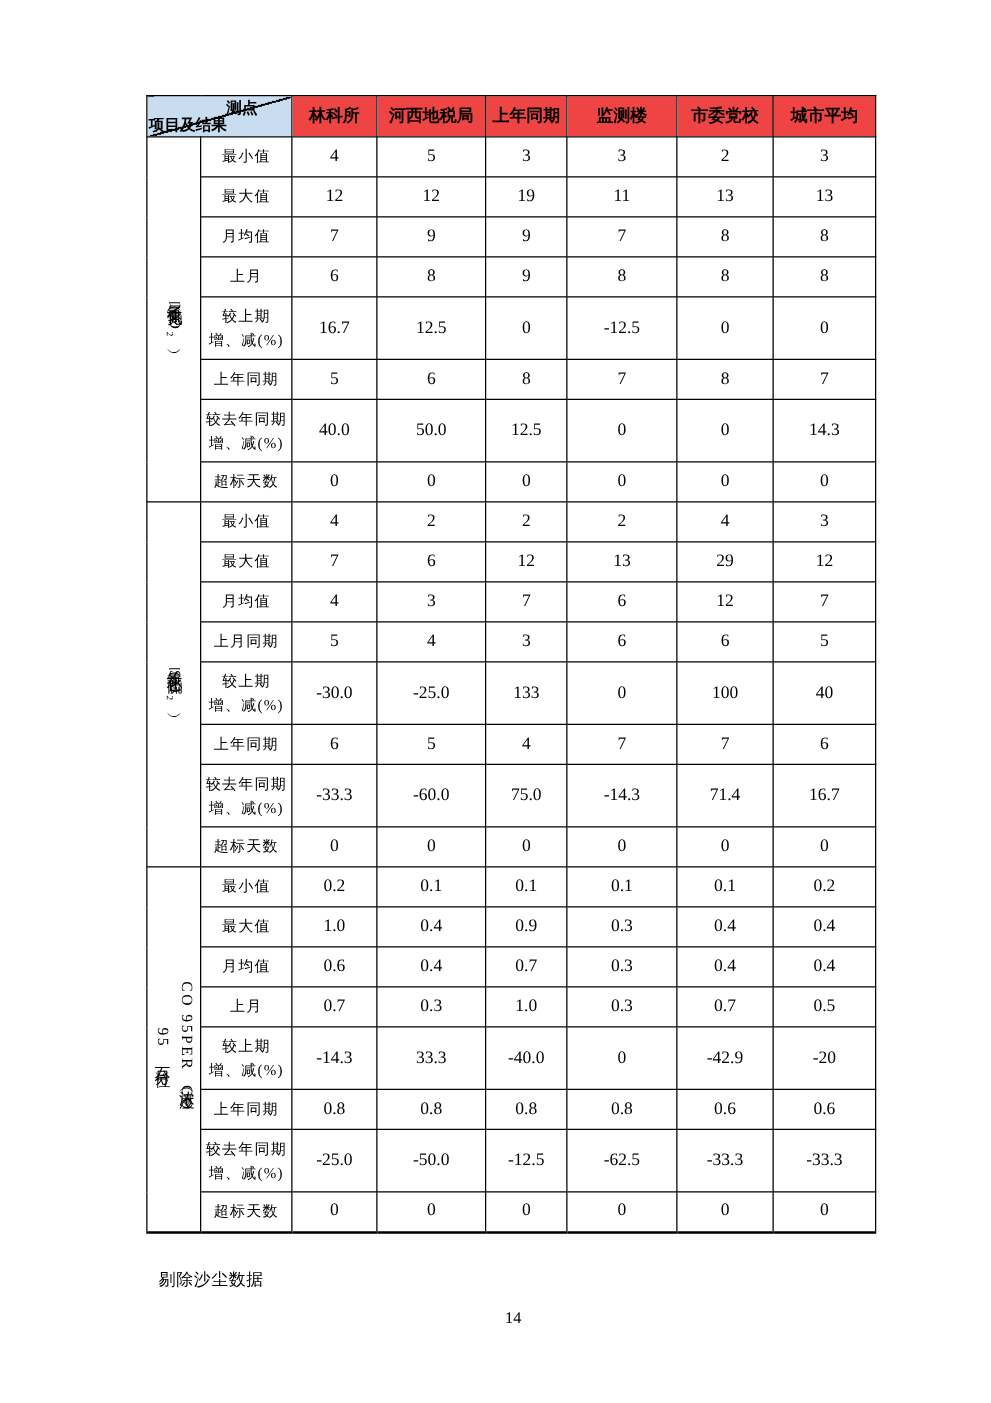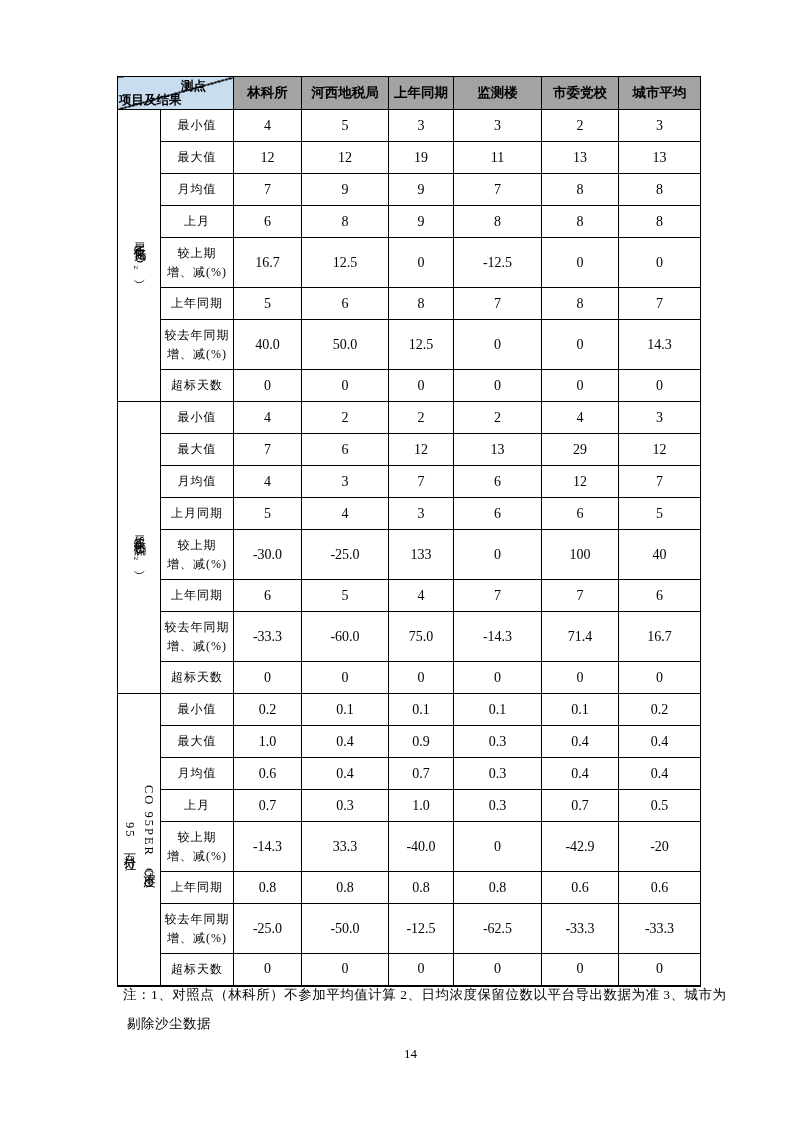--- a/index.html
+++ b/index.html
@@ -14,21 +14,21 @@
     border-collapse:collapse; table-layout:fixed;
   }
   table.report td, table.report th {
     border:1px solid #000; text-align:center; vertical-align:middle;
     padding:0; overflow:hidden;
   }
   thead tr { height:33px; }
   tbody tr { height:32px; }
   tbody tr.tall { height:50px; }
   thead th {
-    background:#a3a3a3; font-weight:bold; font-size:13.5px;
+    background:#ef4444; font-weight:bold; font-size:13.5px;
     border-top:2.5px solid #000; border-bottom:2px solid #000;
   }
   td.diag {
     border-left:none; border-top:2.5px solid #000; border-bottom:2px solid #000;
     background:
       linear-gradient(to bottom right,
         transparent calc(50% - 0.8px), #000 calc(50% - 0.8px),
         #000 calc(50% + 0.8px), transparent calc(50% + 0.8px)),
       #c9ddf1;
   }
@@ -319,18 +319,17 @@
           <td class="value-cell">0</td>
           <td class="value-cell">0</td>
           <td class="value-cell">0</td>
           <td class="value-cell">0</td>
           <td class="value-cell">0</td>
           <td class="value-cell last-col">0</td>
         </tr>
       </tbody>
   </table>
 
-  <div class="note-line note-line-1">注：1、对照点（林科所）不参加平均值计算 2、日均浓度保留位数以平台导出数据为准 3、城市为</div>
   <div class="note-line note-line-2">剔除沙尘数据</div>
 
   <div class="page-number">14</div>
 
 </div>
 
 </body></html>

